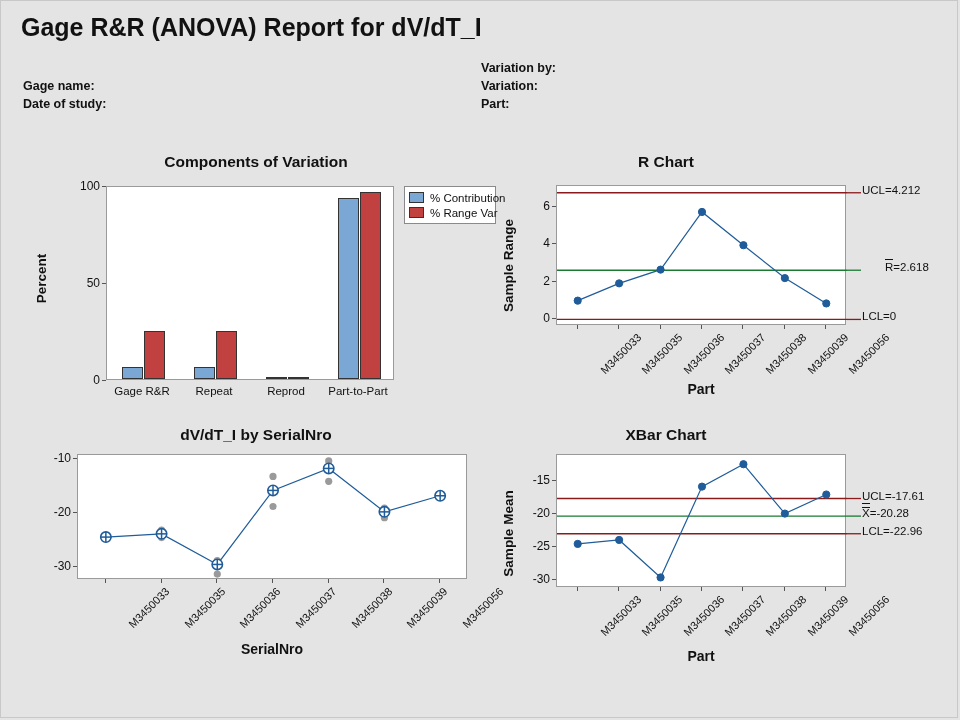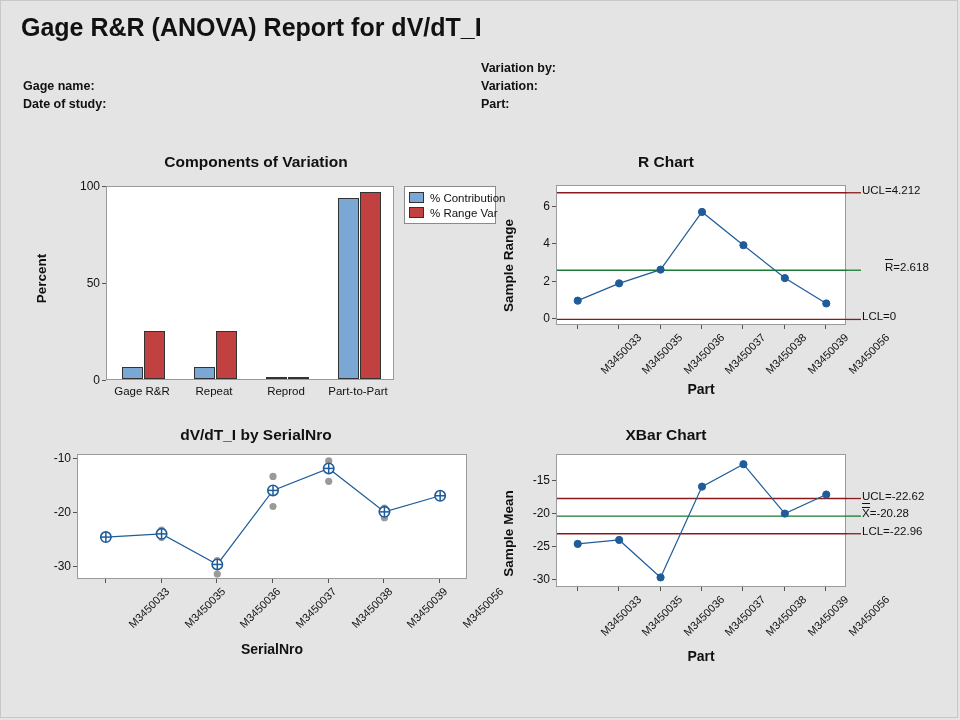--- a/index.html
+++ b/index.html
@@ -400,18 +400,18 @@
       <div class="xtick-mark" style="left: 168.571px; top: 161px;"></div>
       <div class="xtick-rot" style="left: 174.571px; top: 167px;">M3450036</div>
       <div class="xtick-mark" style="left: 210px; top: 161px;"></div>
       <div class="xtick-rot" style="left: 216px; top: 167px;">M3450037</div>
       <div class="xtick-mark" style="left: 251.429px; top: 161px;"></div>
       <div class="xtick-rot" style="left: 257.429px; top: 167px;">M3450038</div>
       <div class="xtick-mark" style="left: 292.857px; top: 161px;"></div>
       <div class="xtick-rot" style="left: 298.857px; top: 167px;">M3450039</div>
       <div class="xtick-mark" style="left: 334.286px; top: 161px;"></div>
       <div class="xtick-rot" style="left: 340.286px; top: 167px;">M3450056</div>
-      <div class="limit-label" style="left: 371px; top: 63.5213px;">UCL=-22.62</div>
+      <div class="limit-label" style="left: 371px; top: 63.5213px;">UCL=-17.61</div>
       <div class="limit-label" style="left: 371px; top: 81.101px;"><span class="ovl2">X</span>=-20.28</div>
       <div class="limit-label" style="left: 371px; top: 98.7465px;">LCL=-22.96</div>
     </div>
 
 </div>
 
 </body></html>

